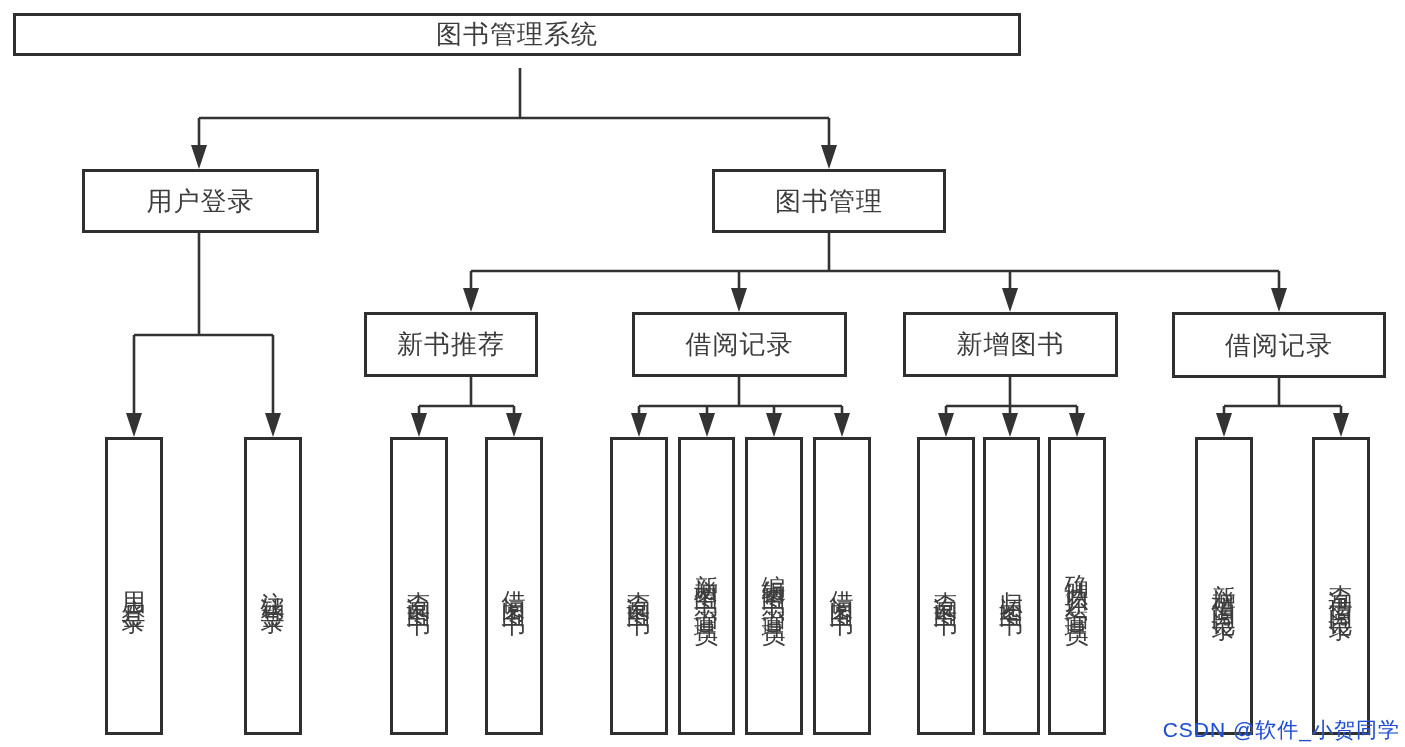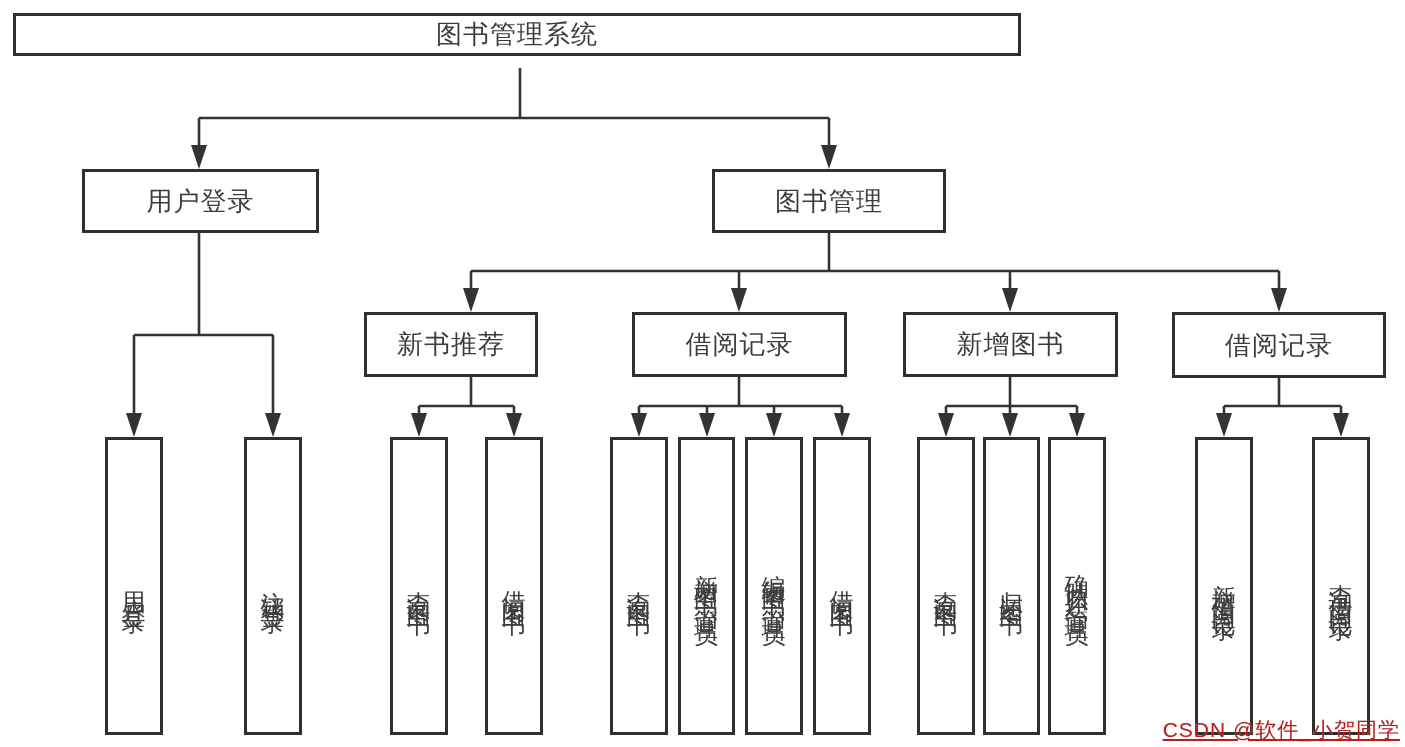--- a/index.html
+++ b/index.html
@@ -45,24 +45,23 @@
     letter-spacing: 7px;
     line-height: 1.05;
     white-space: nowrap;
   }
   .watermark {
     position: absolute;
     right: 5px;
     bottom: 3px;
     font-size: 21px;
     letter-spacing: 1px;
-    color: #b91c1c;
+    color: #1d4ed8;
     z-index: 3;
     text-shadow: 0 0 1px rgba(180,180,180,0.5);
-    text-decoration: underline;
   }
 </style>
 </head>
 <body>
 
 <div class="canvas">
 
   <svg class="connectors" viewBox="0 0 1405 747" xmlns="http://www.w3.org/2000/svg">
 
     <g>

